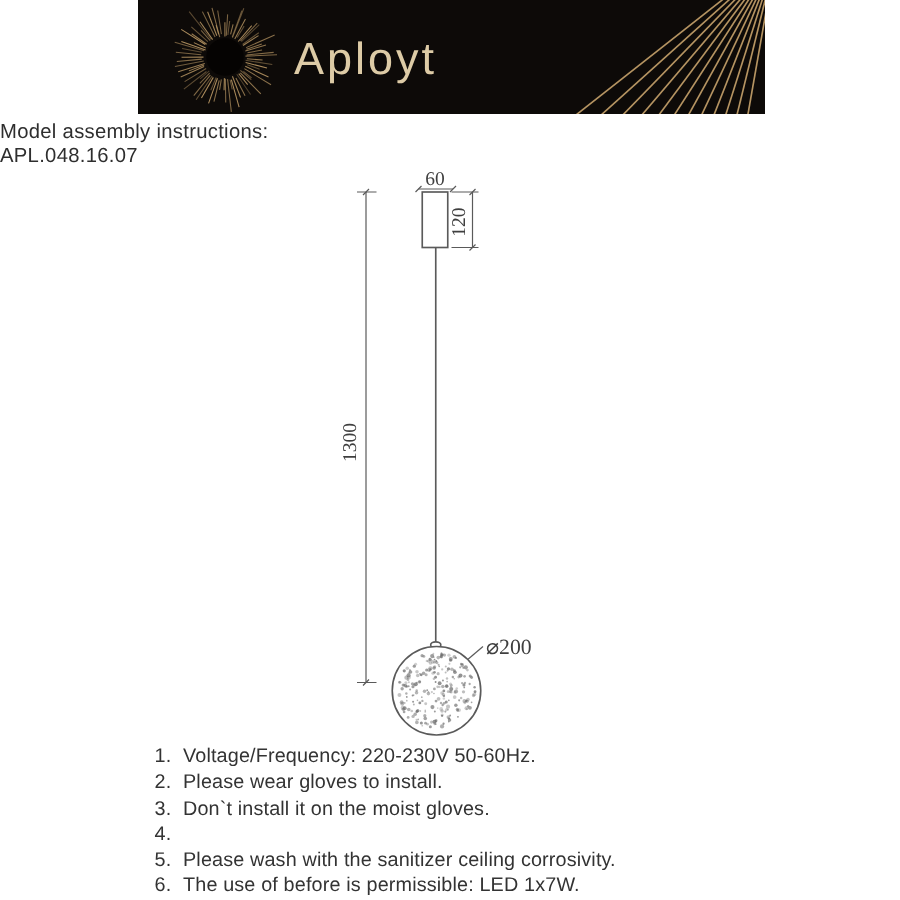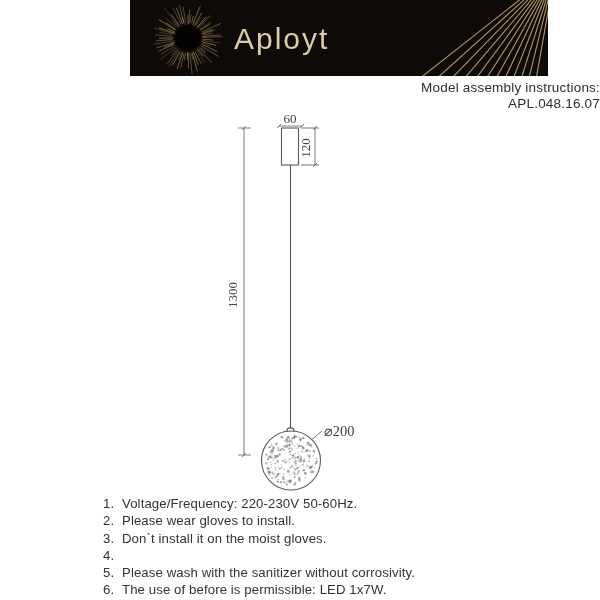--- a/index.html
+++ b/index.html
@@ -2,29 +2,29 @@
 <html style="--page_bg: #ffffff; --banner_bg: #0d0a08; --gold: #bf9c67; --brand_text: #ddcba6; --drawing_line: #5a5a5a; --dimension_text: #3f3f3f; --body_text: #333333;"><head>
 <meta charset="utf-8">
 <style>
   html,body{margin:0;padding:0;background:#fff;}
   .page{
     position:relative;width:600px;height:600px;margin:0 auto;
     background:var(--page_bg,#fff);overflow:hidden;
     font-family:"Liberation Sans",sans-serif;color:var(--body_text,#333);
   }
   
-  .banner{position:absolute;left:92px;top:0;width:418px;height:97px;margin-left:38px;}
+  .banner{position:absolute;left:92px;top:0;width:418px;height:97px;}
   .banner svg{display:block;}
   .brand-text{
     font-family:"Liberation Sans",sans-serif;
     font-weight:400;letter-spacing:2px;
   }
   
   .title-block{
-    position:absolute;left:0;top:80px;width:600px;text-align:right;
+    position:absolute;left:0;top:80px;width:600px;text-align:left;
     font-size:13.5px;line-height:16px;color:#2e2e2e;letter-spacing:.2px;
   }
   
   .diagram{position:absolute;left:0;top:112px;width:600px;height:384px;}
   .dline{stroke:var(--drawing_line,#5a5a5a);stroke-width:1.1;fill:none;}
   .dthin{stroke:var(--drawing_line,#5a5a5a);stroke-width:.8;fill:none;}
   .dfill{stroke:var(--drawing_line,#5a5a5a);stroke-width:1.1;fill:#fff;}
   .dim{
     font-family:"Liberation Serif",serif;font-size:13px;
     fill:var(--dimension_text,#3f3f3f);
@@ -418,20 +418,20 @@
       </li>
     <li>
       <span class="num">3.</span>
       <span>Don`t install it on the moist gloves.</span>
       </li>
     <li>
       <span class="num">4.</span>
       </li>
     <li>
       <span class="num">5.</span>
-      <span>Please wash with the sanitizer without corrosivity.</span>
+      <span>Please wash with the sanitizer ceiling corrosivity.</span>
       </li>
     <li>
       <span class="num">6.</span>
       <span>The use of before is permissible: LED 1x7W.</span>
       </li>
   </ol>
 </div>
 
 </body></html>

